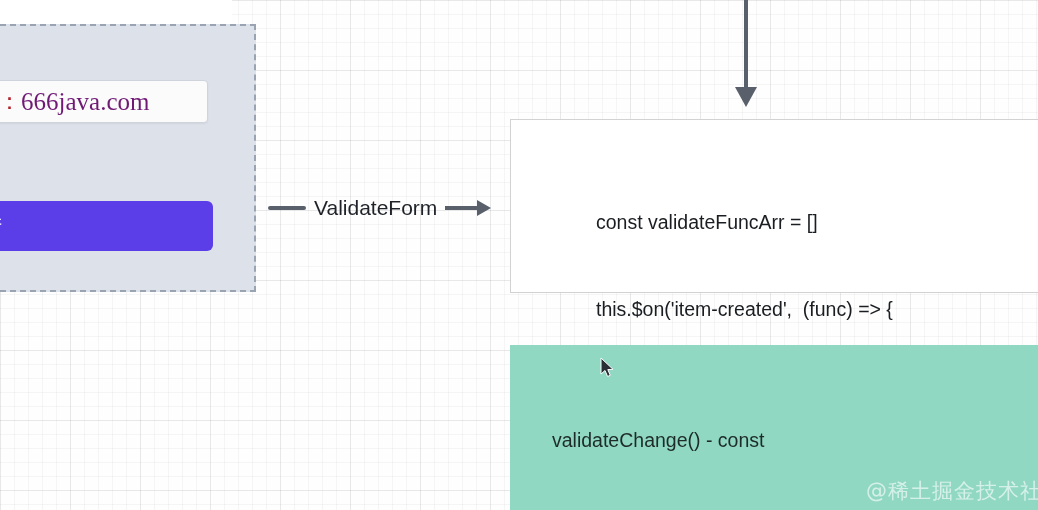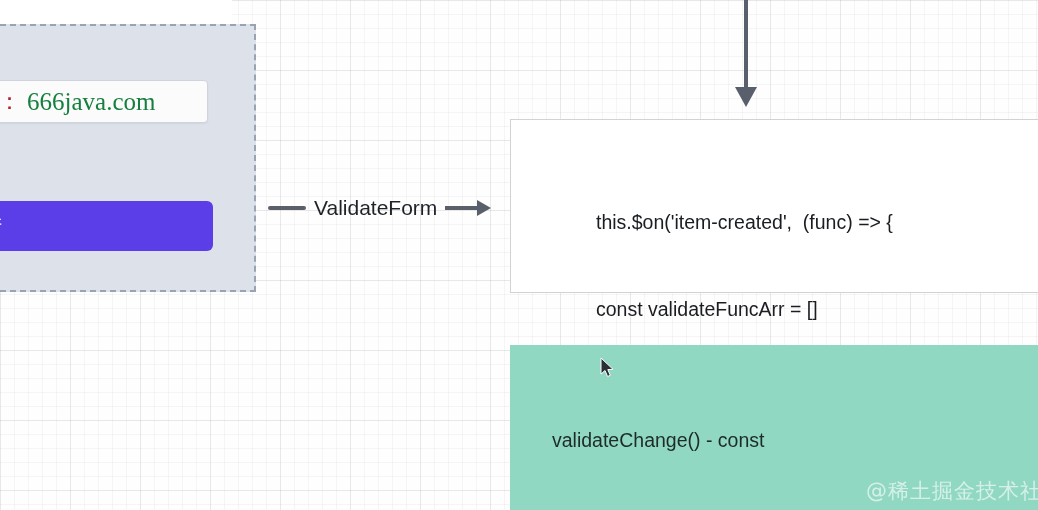--- a/index.html
+++ b/index.html
@@ -45,21 +45,21 @@
     padding-left:12px;
     overflow:hidden;
     white-space:nowrap;
   }
   #email-input .ei-label{
     font-family:"Liberation Serif", serif;
     font-size:23px;color:#b2202a;letter-spacing:0px;
   }
   #email-input .ei-value{
     font-family:"Liberation Serif", serif;
-    font-size:25px;color:#15803d;margin-left:6px;
+    font-size:25px;color:#701a75;
   }
   #login-button{
     position:absolute;left:-40px;top:201px;width:253px;height:50px;
     background:#5b3ee8;
     border-radius:6px;
     display:flex;align-items:center;
     box-sizing:border-box;
     padding-left:0px;
     border:none;
   }
@@ -160,22 +160,22 @@
     </svg>
   </div>
 
   <svg id="top-arrow" width="36" height="118" viewBox="0 0 36 118">
     <line x1="18" y1="0" x2="18" y2="96" stroke="#5a606b" stroke-width="4"></line>
     <polygon points="7,93 29,93 18,113" fill="#5a606b"></polygon>
   </svg>
 
   <div id="code-box">
     <div id="code-lines">
+      <div>const validateFuncArr = []</div>
       <div>this.$on('item-created',  (func) =&gt; {</div>
-      <div>const validateFuncArr = []</div>
       <div>  validateFuncArr.push(func)</div>
       <div>})</div>
     </div>
   </div>
 
   <div id="green-box">
     <div id="green-lines">
       <div>validateChange() - const</div>
       
       

